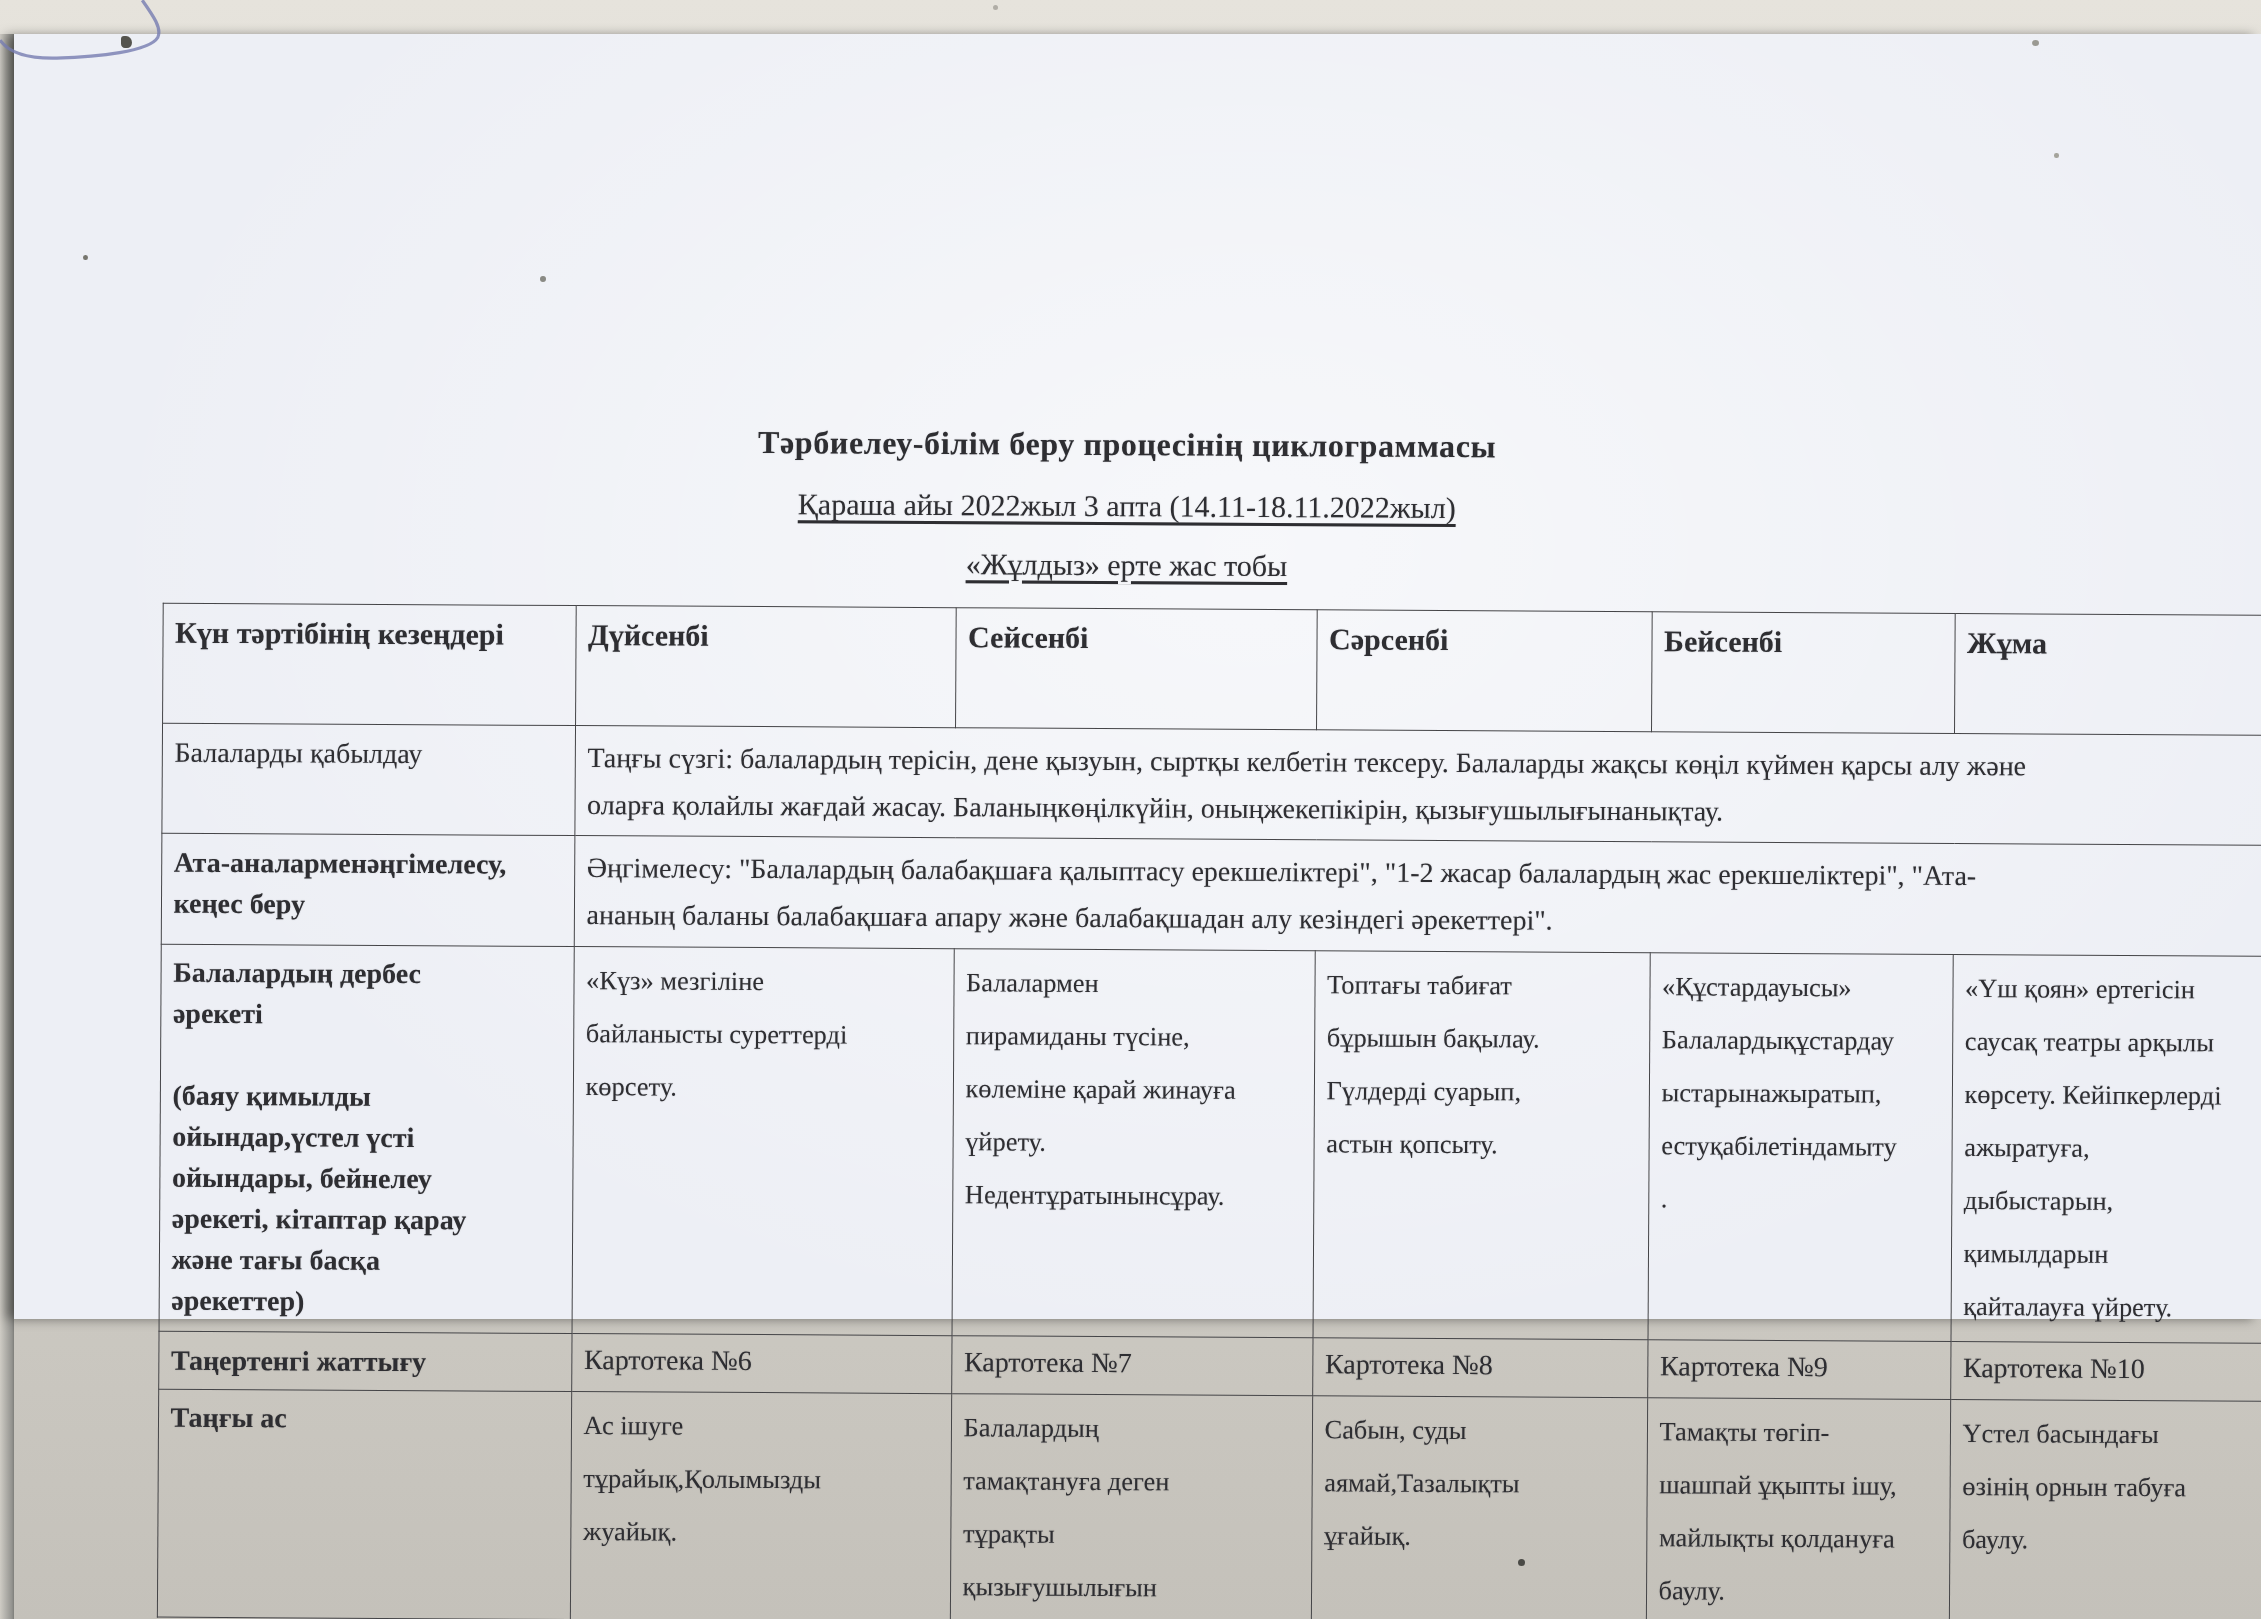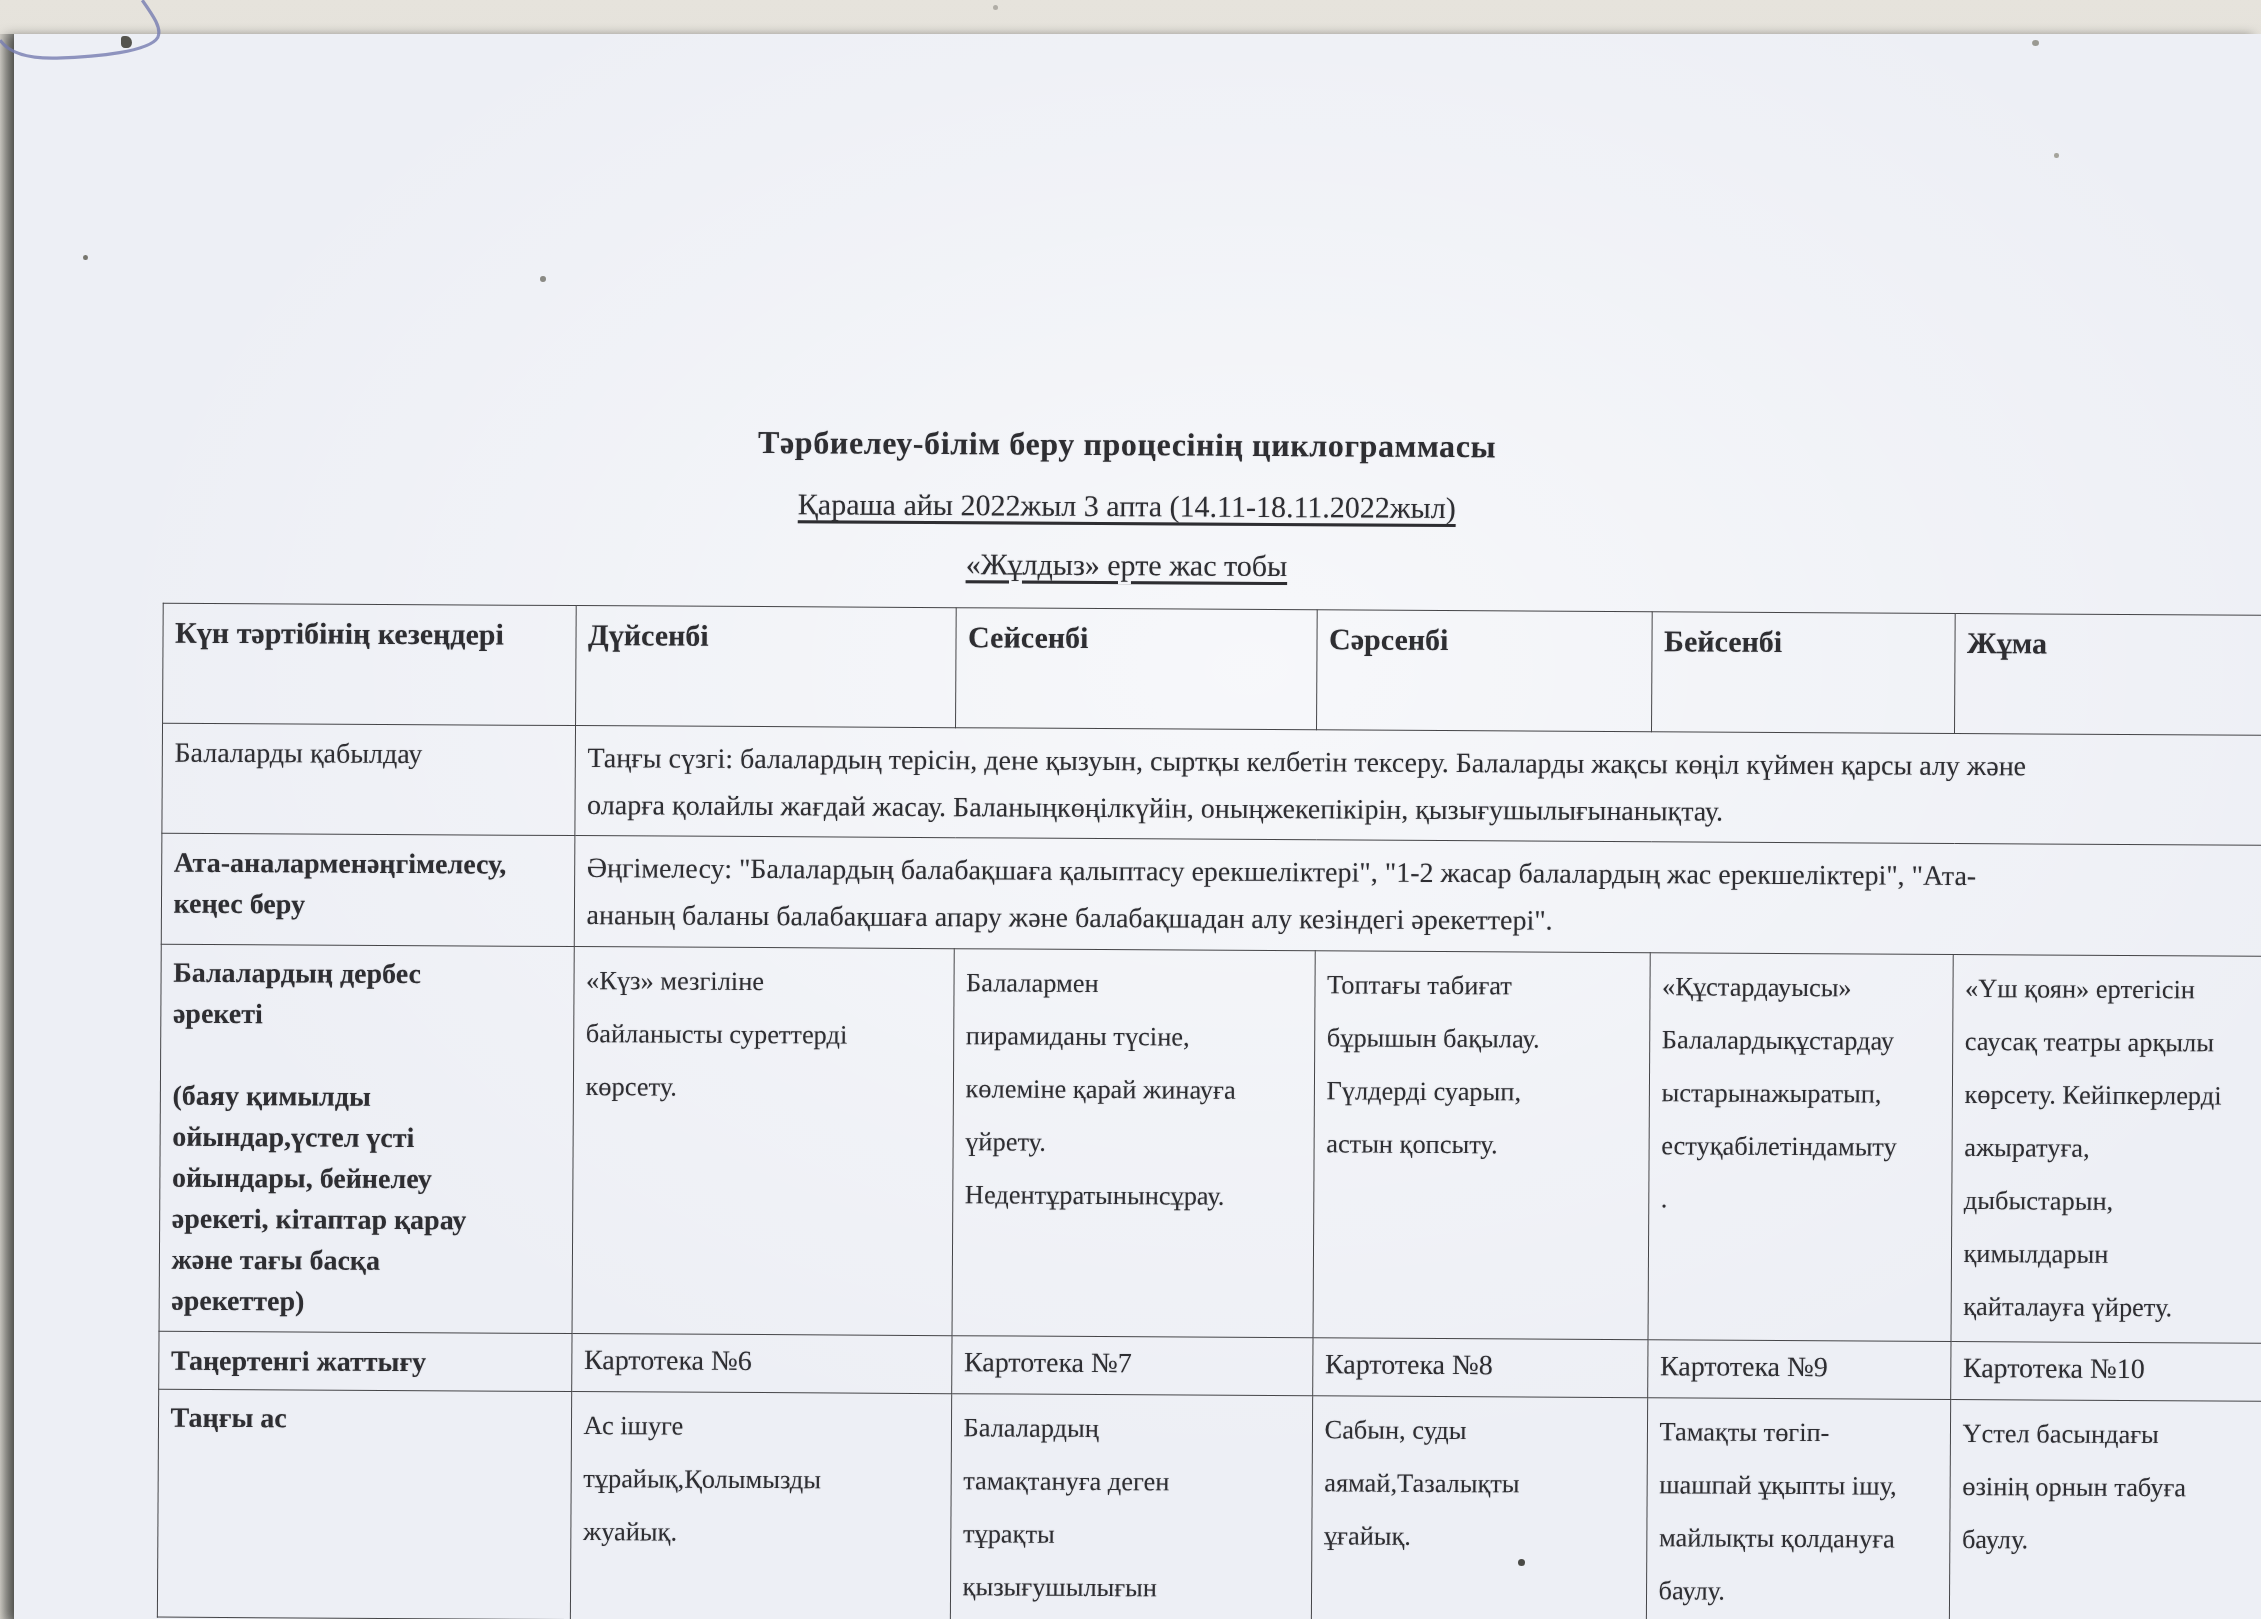--- a/index.html
+++ b/index.html
@@ -2,21 +2,21 @@
 <html style="font-size:10.3px"><head>
 <meta charset="utf-8">
 <style>
   html,body{margin:0;padding:0;background:#b8b5ae;}
   .stage{
     position:relative;width:2261px;height:1620px;overflow:hidden;
     background:linear-gradient(#e6e3dc 0%, #d9d6cf 40%, #c4c1ba 100%);
     font-family:"Liberation Serif","DejaVu Serif",serif;color:#2e2e32;
   }
   .paper{
-    position:absolute;left:14px;top:34px;width:2247px;height:1586px;
+    position:absolute;left:14px;top:34px;width:2247px;height:1285px;
     background:
       radial-gradient(ellipse 1676px 1161px at 55% 40%, rgba(255,255,255,.55), rgba(255,255,255,0) 70%),
       #edeff5;
     box-shadow:-7.7px 1.3px 10.3px rgba(45,45,42,.55);
   }
   .edge-shadow{
     position:absolute;left:0;top:34px;width:14px;height:1586px;
     background:linear-gradient(90deg,#cfccc5 0%, #93938f 85%, #7e7e7a 100%);
   }
   .content{

